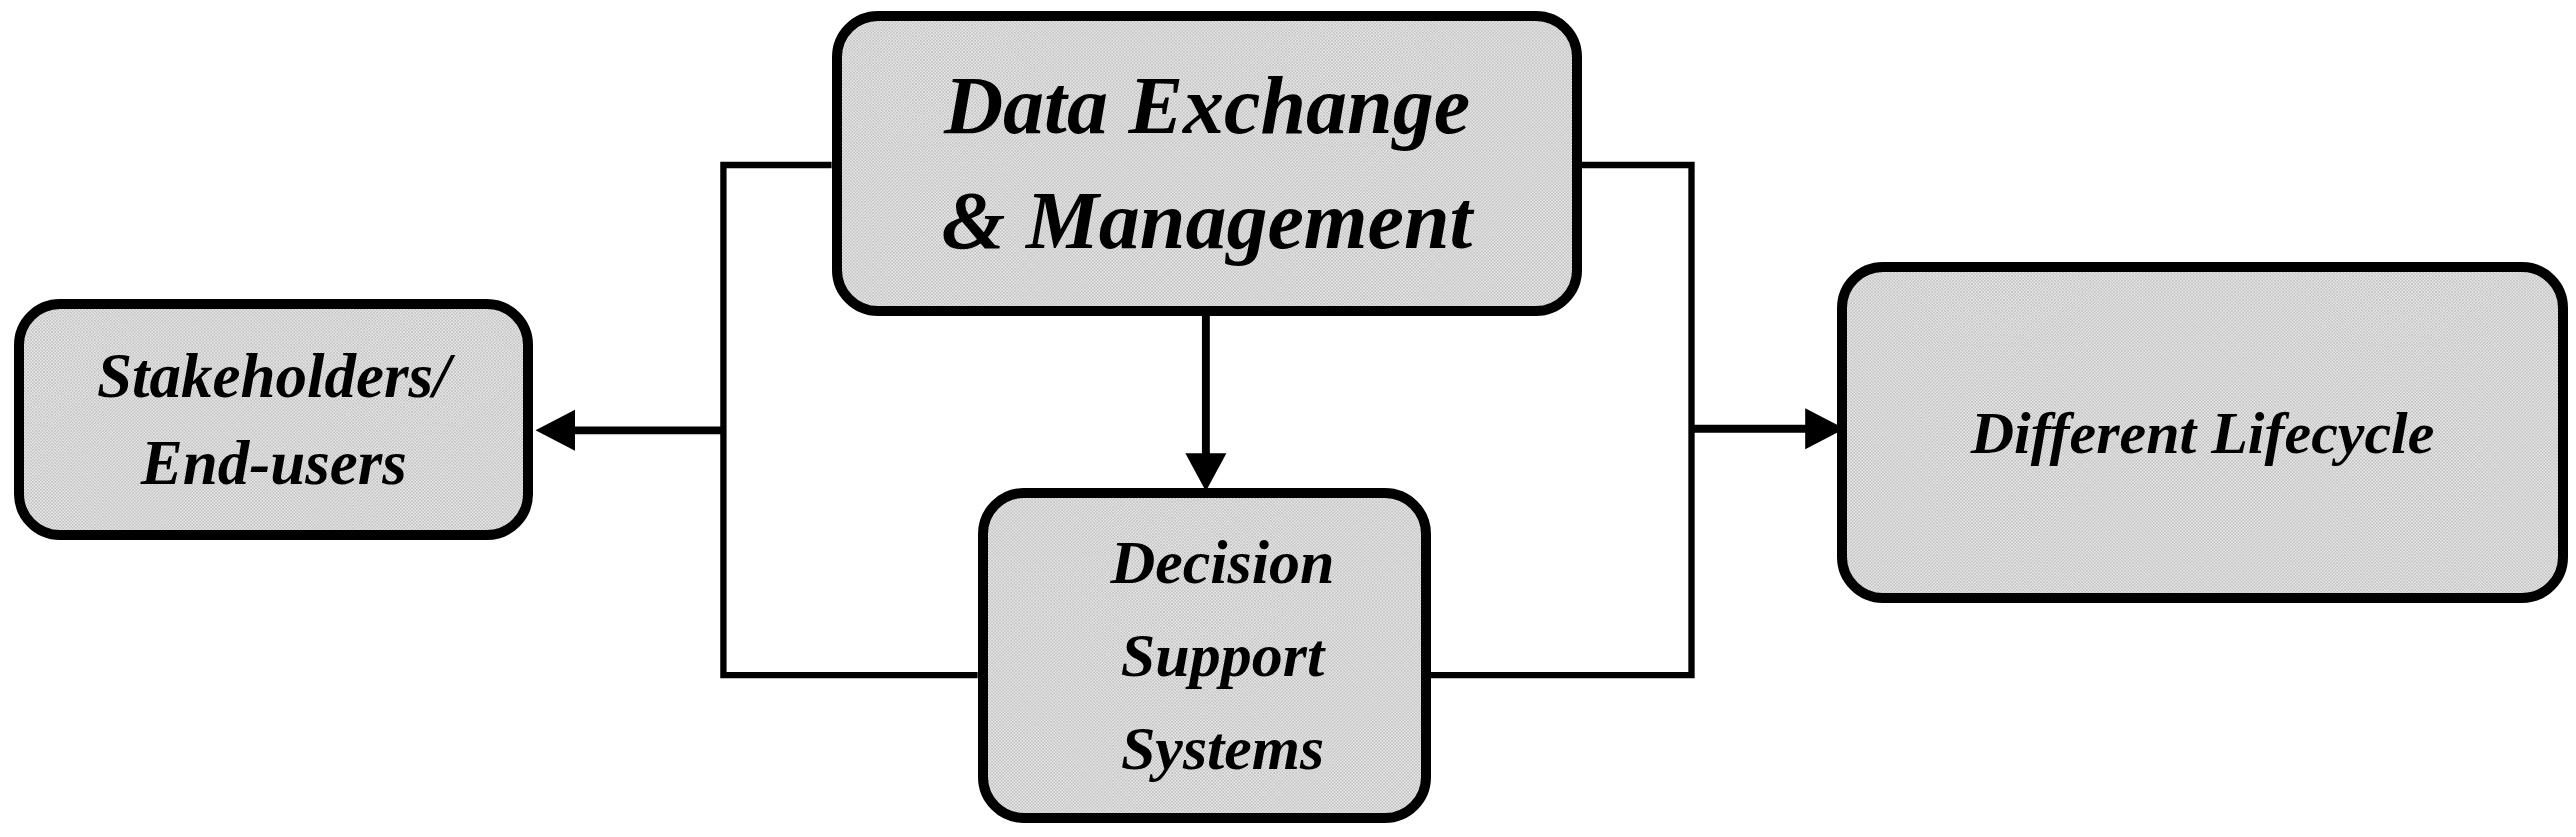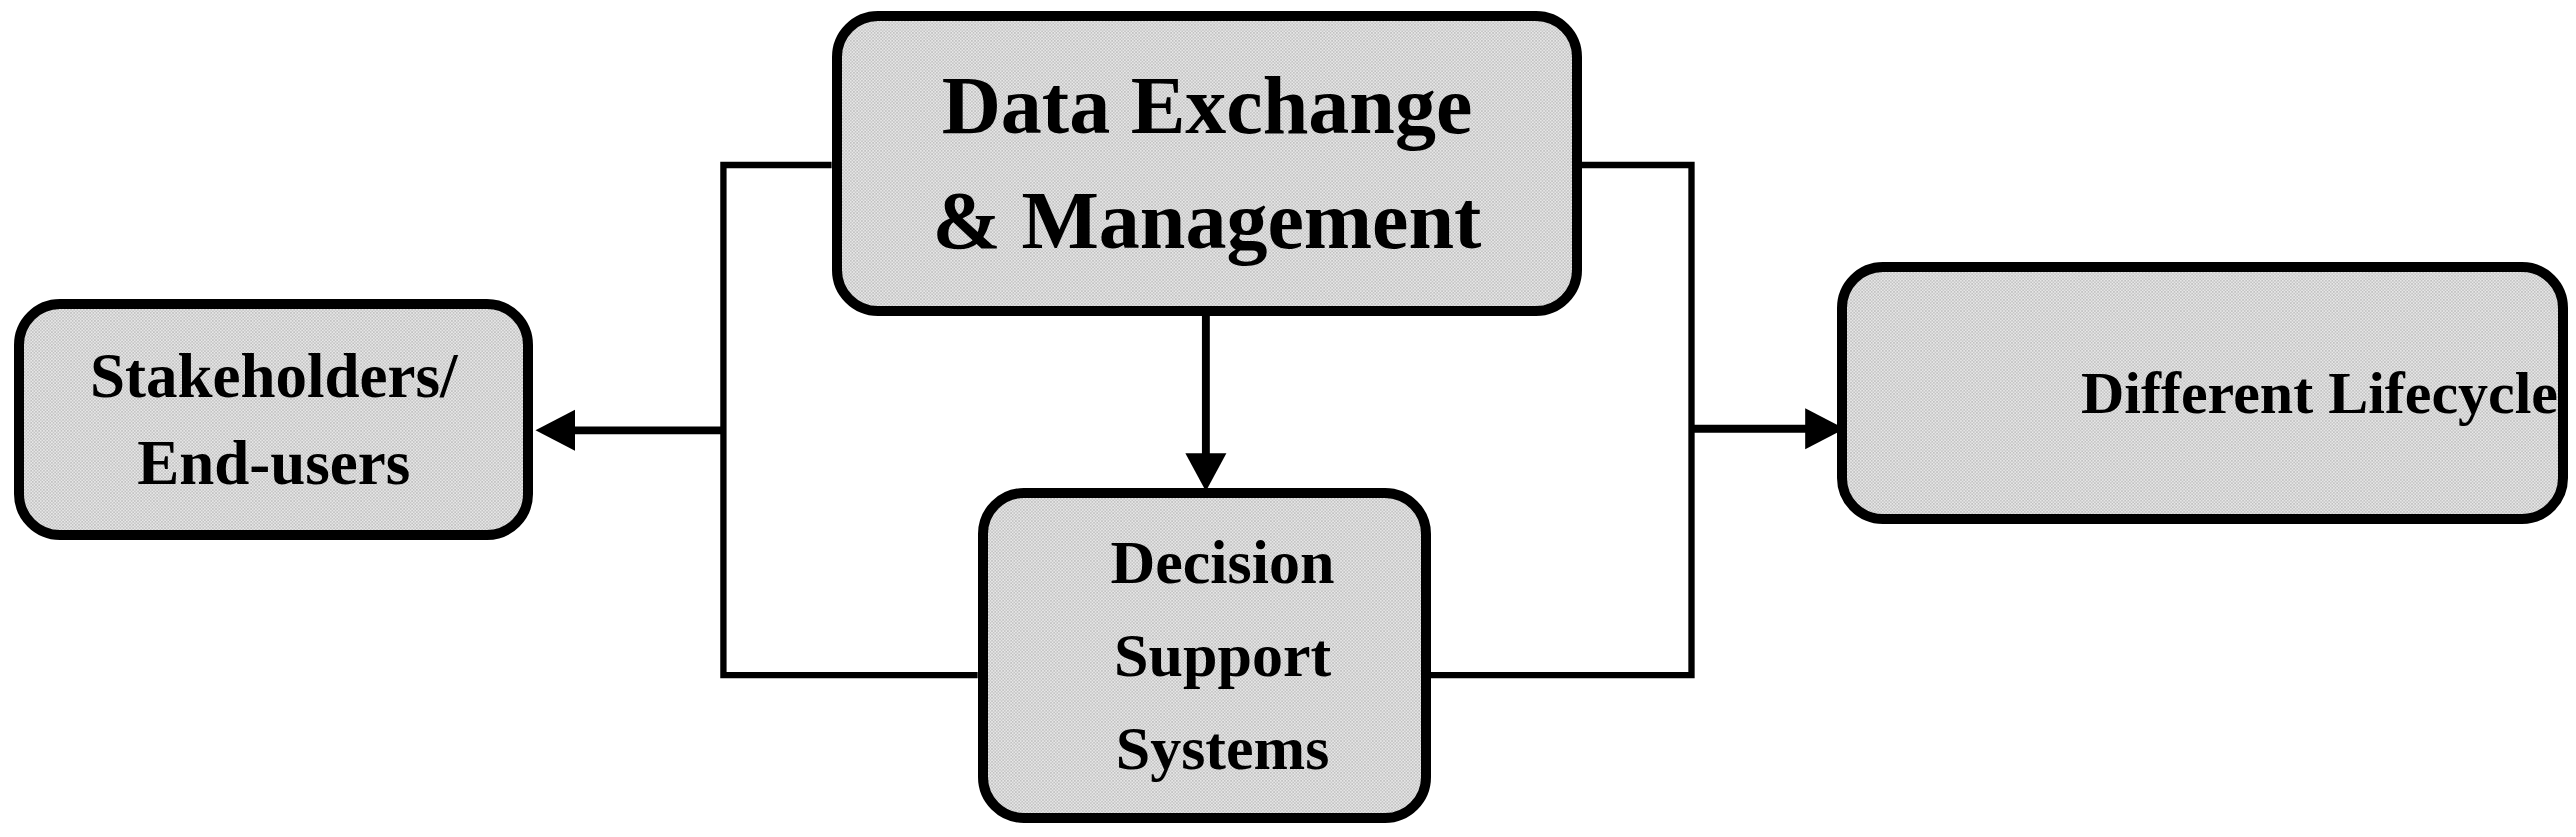--- a/index.html
+++ b/index.html
@@ -22,25 +22,26 @@
     border:10.3px solid #000000;
     border-radius:46px;
     font-weight:bold;
     color:#000000;
     background-color:#e7e7e7;
     background-image:
       linear-gradient(45deg,#c0c0c0 25%,transparent 25%,transparent 75%,#c0c0c0 75%),
       linear-gradient(45deg,#c0c0c0 25%,transparent 25%,transparent 75%,#c0c0c0 75%);
     background-size:3.2px 3.2px;
     background-position:0 0,1.6px 1.6px;
+    font-style:italic;
   }
   .node .line{display:block;white-space:nowrap;}
   #node-top{left:832px;top:11px;width:750px;height:305px;font-size:82px;line-height:1.40;}
   #node-left{left:14.2px;top:299px;width:519px;height:241px;font-size:63px;line-height:1.38;}
-  #node-right{left:1837px;top:262px;width:731px;height:262px;font-size:60px;line-height:1.50;align-items:flex-end;}
+  #node-right{left:1837px;top:262px;width:731px;height:341px;font-size:60px;line-height:1.50;}
   #node-bottom{left:978px;top:488px;width:453px;height:335px;font-size:62px;line-height:1.50;padding-left:36px;}
   .bus{stroke:#000000;stroke-width:8;fill:none;}
   .shaft{stroke:#000000;stroke-width:10;fill:none;}
   .head{fill:#000000;stroke:none;}
 </style>
 </head>
 <body>
 
 <div class="canvas">
 

